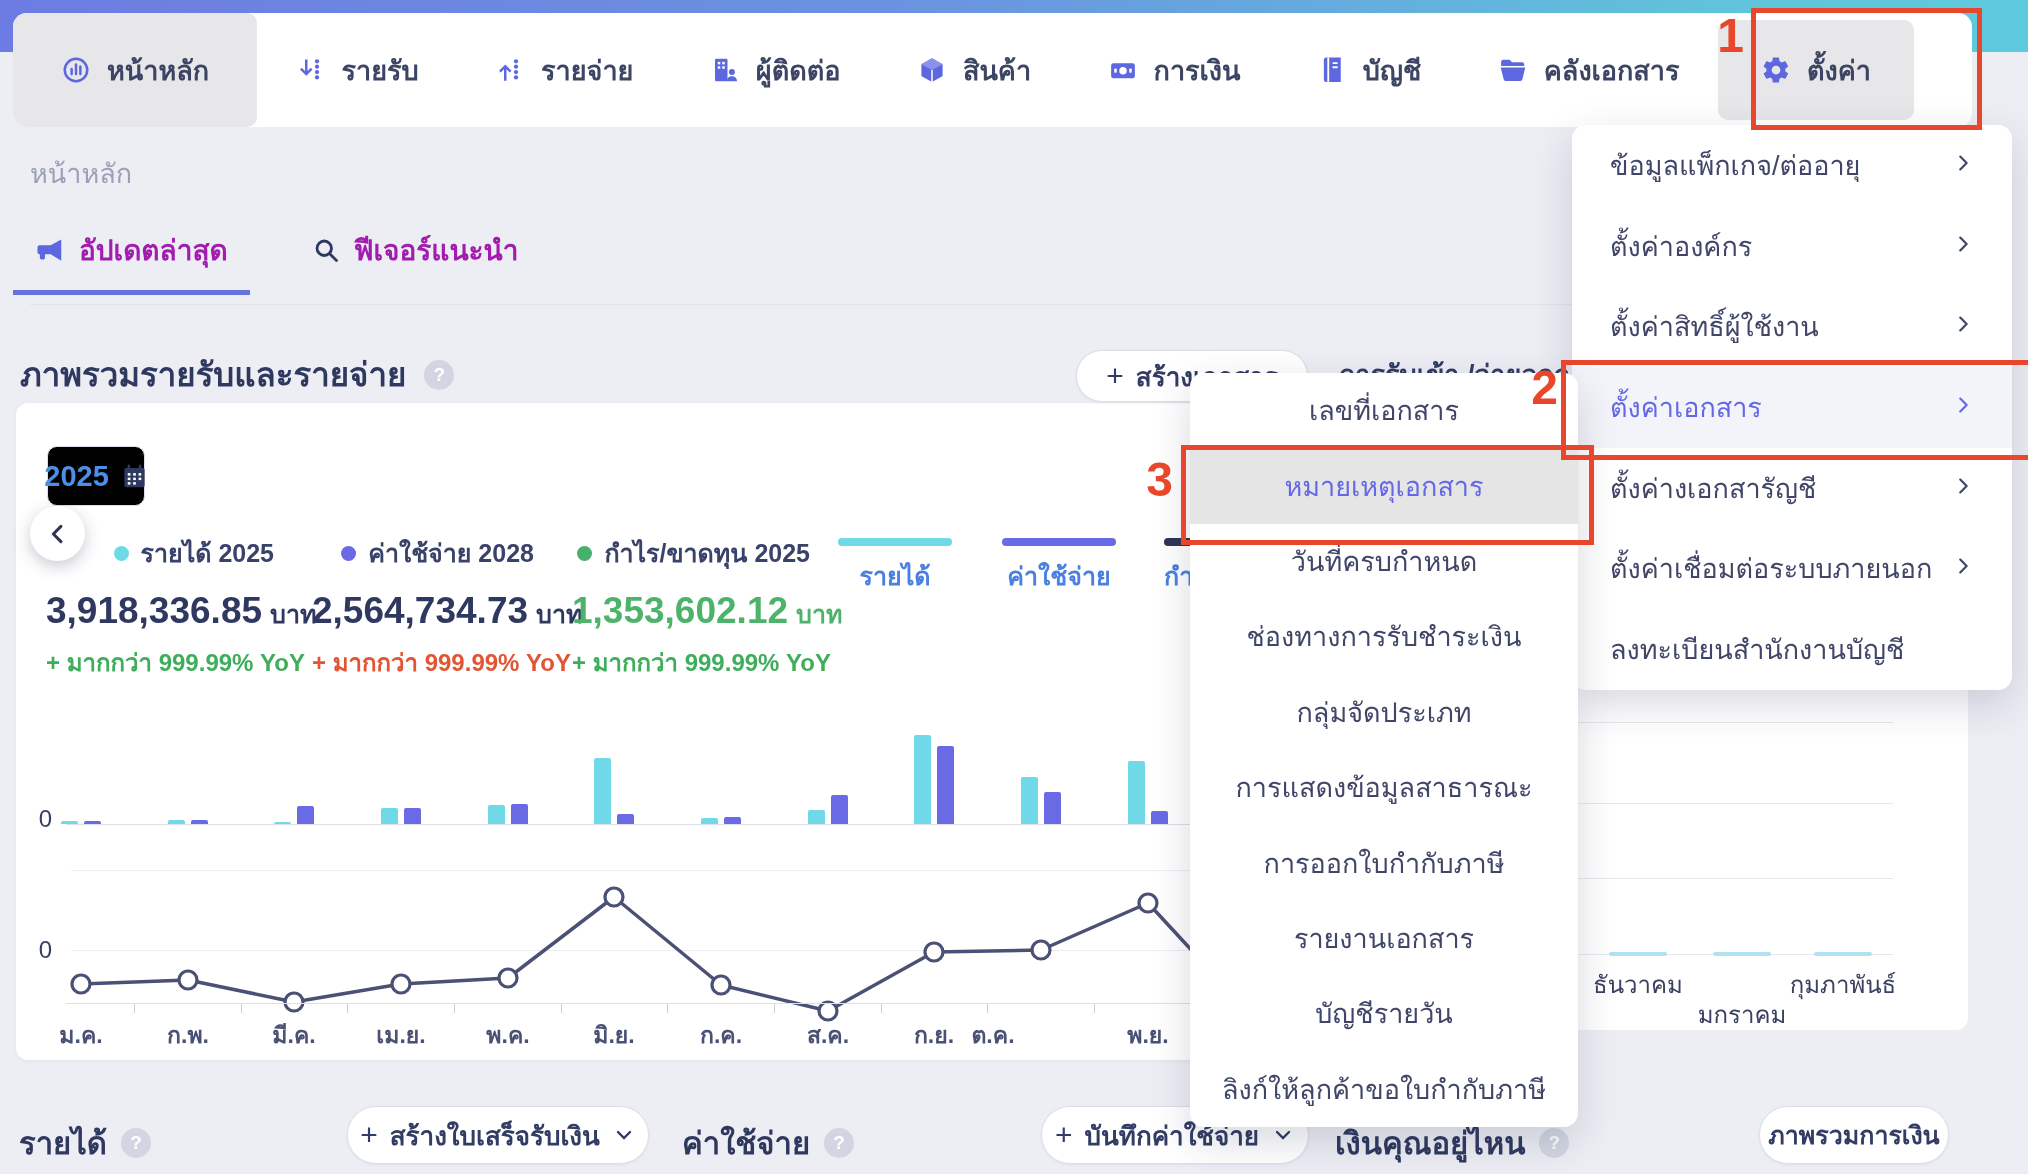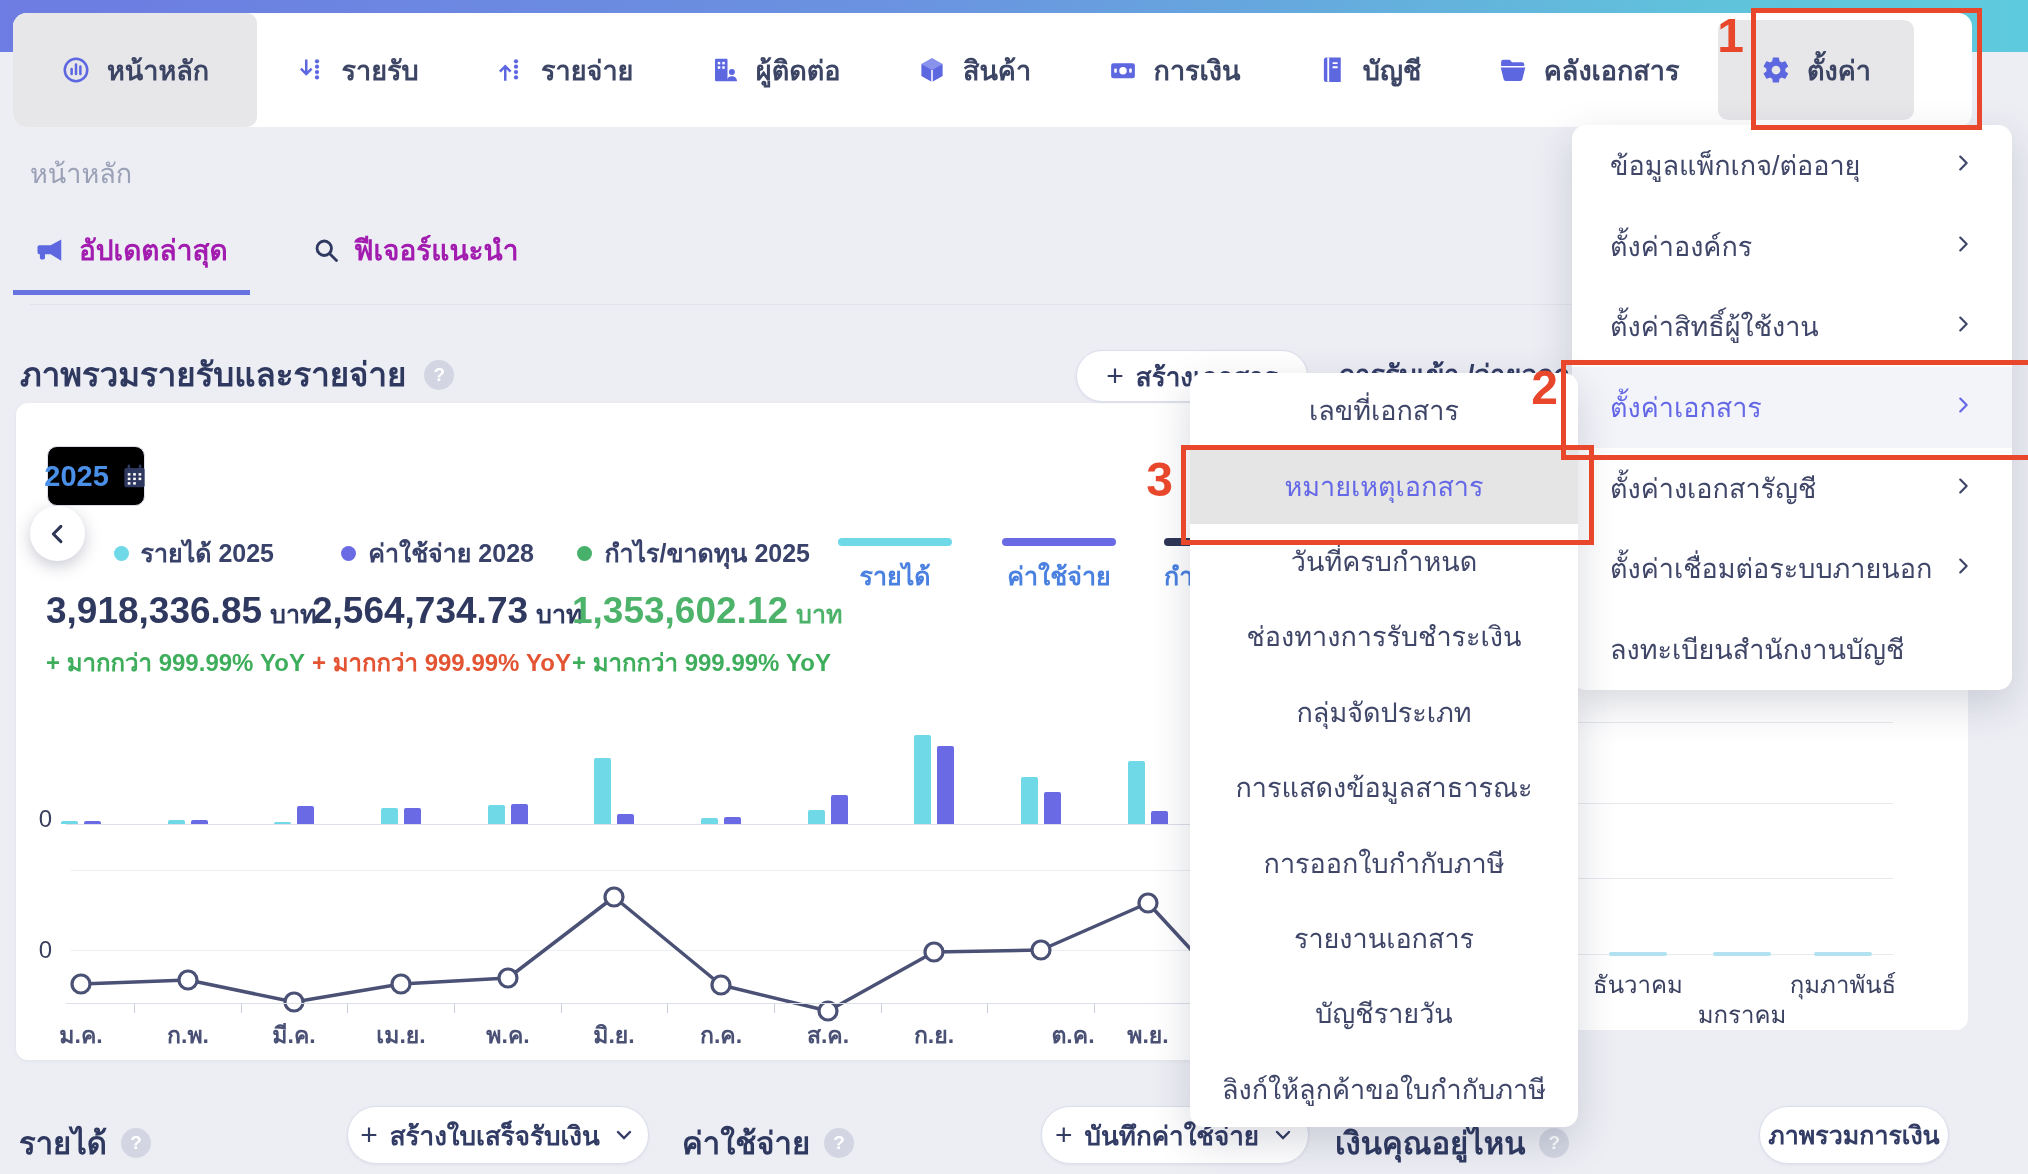--- a/index.html
+++ b/index.html
@@ -349,21 +349,21 @@
         <div class="xlabel" style="left: 447px;">พ.ค.</div>
         <div class="xtick" style="left: 651px;"></div>
         <div class="xlabel" style="left: 553px;">มิ.ย.</div>
         <div class="xtick" style="left: 758px;"></div>
         <div class="xlabel" style="left: 660px;">ก.ค.</div>
         <div class="xtick" style="left: 865px;"></div>
         <div class="xlabel" style="left: 767px;">ส.ค.</div>
         <div class="xtick" style="left: 971px;"></div>
         <div class="xlabel" style="left: 873px;">ก.ย.</div>
         <div class="xtick" style="left: 1078px;"></div>
-        <div class="xlabel" style="left: 1012px;">ต.ค.</div>
+        <div class="xlabel" style="left: 932px;">ต.ค.</div>
         <div class="xtick" style="left: 1185px;"></div>
         <div class="xlabel" style="left: 1087px;">พ.ย.</div>
       </div>
   </section>
 
   <button class="nav-arrow">
     <span class="nav-ico">
       <svg viewBox="0 0 24 24" width="28" height="28" fill="none" stroke="#2e3555" stroke-width="2.6" stroke-linecap="round" stroke-linejoin="round">
           <path d="M14.5 5.5 8 12l6.5 6.5"></path>
         </svg>

